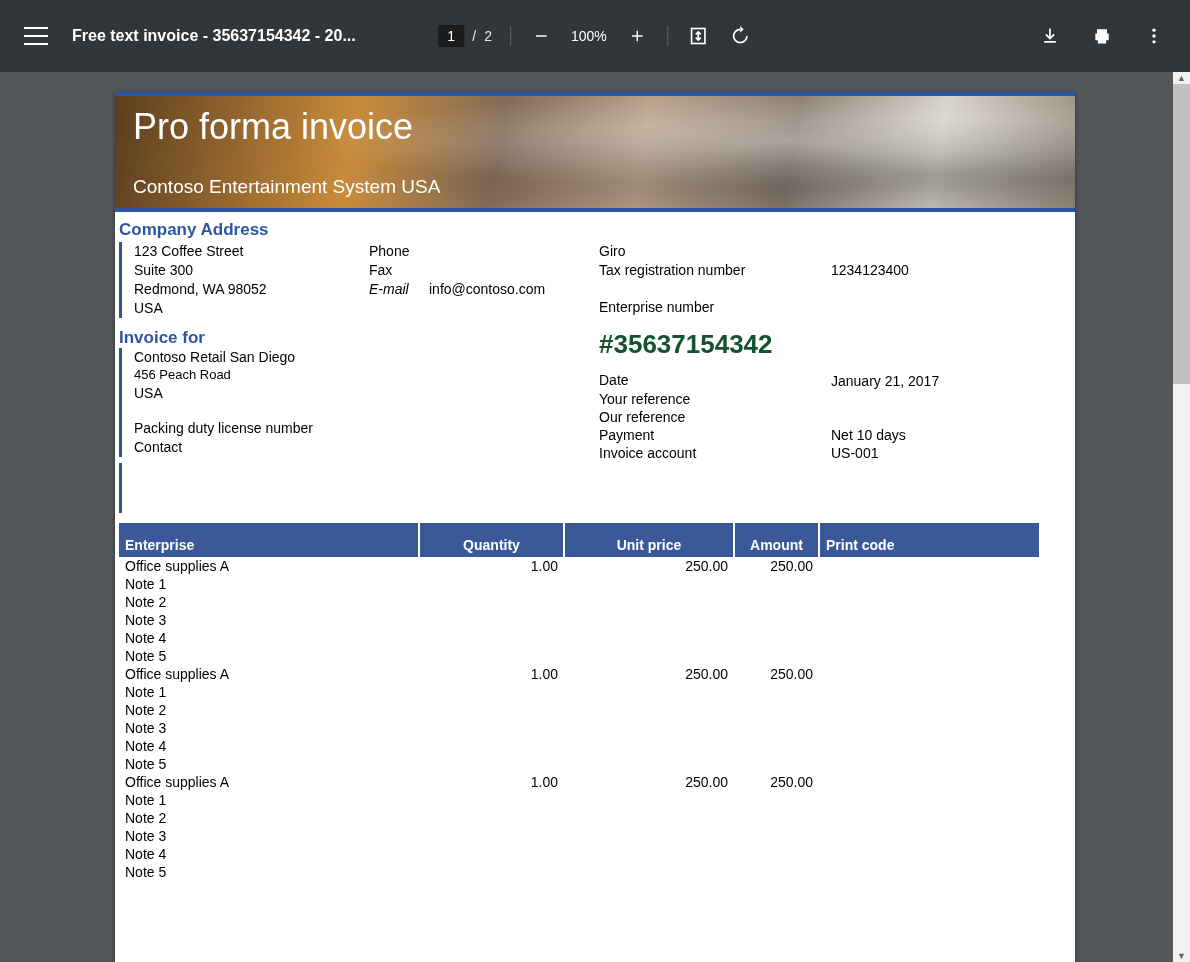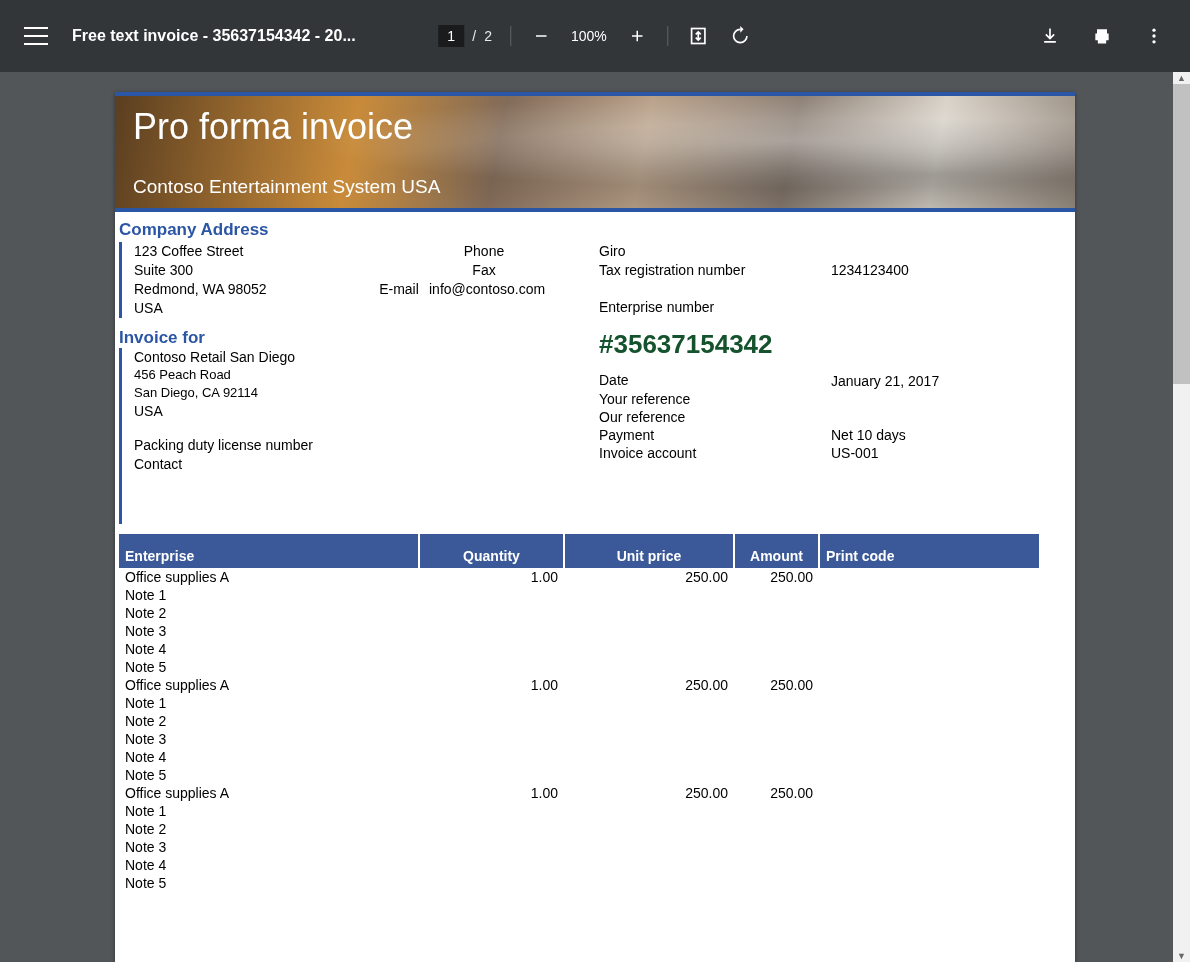--- a/index.html
+++ b/index.html
@@ -23,26 +23,26 @@
 .page { background: #fff; width: 960px; margin-top: 20px; box-shadow: 0 1px 4px rgba(0,0,0,.4); }
 .banner { height: 120px; background: linear-gradient(100deg, #5a3e20 0%, #c98b3a 25%, #826b58 40%, #b8a088 55%, #8a7d72 70%, #d8d2c8 85%, #9a8f83 100%); border-top: 4px solid #2b56a5; border-bottom: 4px solid #2b56a5; position: relative; padding: 10px 18px 0; color: #fff; }
 .banner::after{content:"";position:absolute;inset:0;background:radial-gradient(ellipse at 70% 40%, rgba(255,255,255,.35), transparent 50%), radial-gradient(ellipse at 85% 70%, rgba(0,0,0,.3), transparent 50%);}
 .banner-title { font-size: 36px; font-weight: 400; position:relative; z-index:1;}
 .banner-sub { font-size: 19px; margin-top: 28px; position:relative; z-index:1;}
 .doc-body { padding: 8px 0 0 0; }
 .sec-heading { color: #2b56a5; font-size: 17px; font-weight: 700; margin-left: 4px; }
 .cols { display: flex; padding: 2px 0 8px 4px; }
 .border-left { border-left: 3px solid #2b56a5; padding-left: 12px; }
 .col1 { width: 250px; font-size: 14px; line-height: 1.35; }
-.col2 { width: 230px; font-size: 14px; line-height: 1.35; text-align: center; }
+.col2 { width: 230px; font-size: 14px; line-height: 1.35; }
 .col3 { width: 232px; font-size: 14px; line-height: 1.35; }
 .col4 { flex: 1; font-size: 14px; line-height: 1.35; }
 .invoice-num { color: #14532d; font-size: 26px; font-weight: 700; margin-bottom: 10px; }
 .kv { display:flex; }
-.kv .k{ width:60px; }
+.kv .k{ width:60px;font-style:italic; }
 .row2 { display:flex; padding:2px 0 0 4px; }
 .inv-left{ width:480px; }
 .inv-right{ flex:1; }
 .gap { height: 50px; border-left:3px solid #2b56a5; margin-left:4px; padding-left:8px;}
 table.items { width: 920px; margin: 10px 0 0 4px; border-collapse: collapse; font-size: 14px; }
 table.items th { background: #3b5998; color:#fff; font-weight: 600; padding: 14px 6px 4px; text-align: left; border-right: 2px solid #fff; vertical-align: bottom; }
 table.items th.r{ text-align:center; }
 table.items td { padding: 1px 6px; }
 table.items td.r{ text-align:right; }
 .line-group td { padding-top:4px; }
@@ -144,21 +144,20 @@
           <div>1234123400</div>
         </div>
       </div>
 
       <div class="row2">
         <div class="inv-left">
           <div class="sec-heading" style="margin-left:0">Invoice for</div>
           <div class="border-left" style="font-size:14px;line-height:1.35;">
             <div>Contoso Retail San Diego</div>
             <div style="font-size:13px">456 Peach Road</div>
-            <div style="font-size:13px">San Diego, CA 92114</div>
             <div>USA</div>
             <div style="height:16px"></div>
             <div>Packing duty license number</div>
             <div>Contact</div>
           </div>
         </div>
         <div class="inv-right" style="display:flex;">
           <div style="width:232px;font-size:14px;line-height:1.3;">
             <div class="invoice-num">#35637154342</div>
             <div>Date</div>

